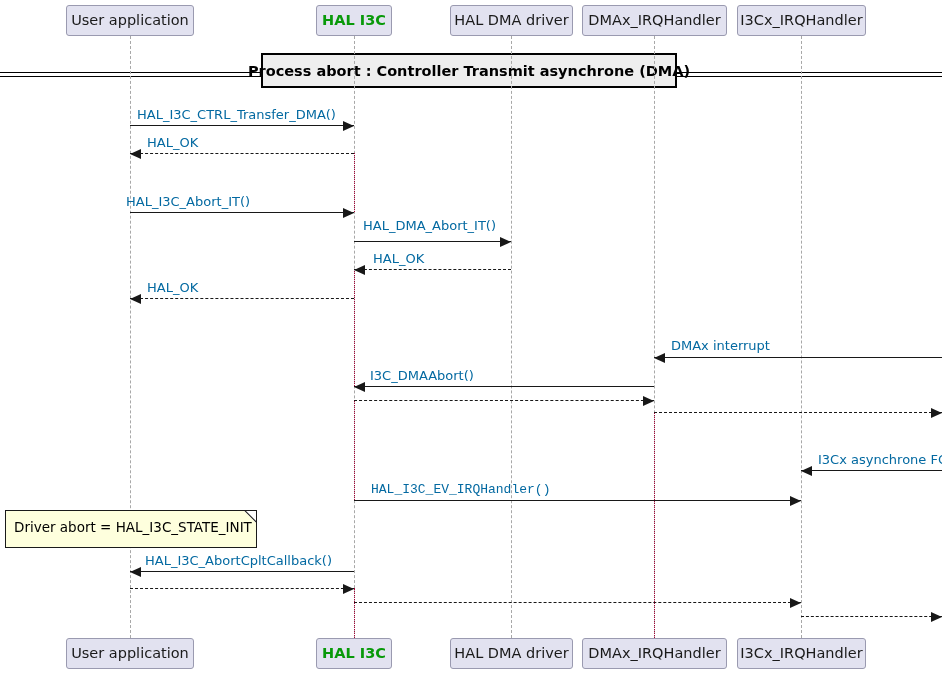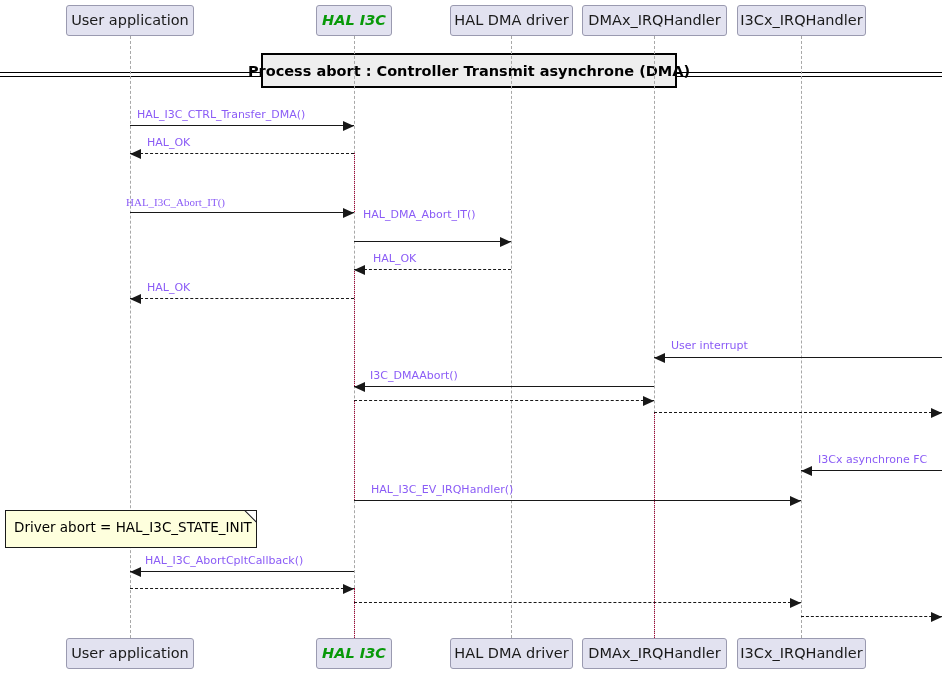--- a/index.html
+++ b/index.html
@@ -29,21 +29,20 @@
     line-height: 29px;
     text-align: center;
     font-size: 14.5px;
     color: #1a1a1a;
     white-space: nowrap;
     box-shadow: 0 0 0 0 rgba(0,0,0,0);
   }
   .participant.accent {
     color: #089909;
     font-weight: bold;
-    font-style: italic;
   }
 
   
   .lifeline {
     position: absolute;
     width: 0;
     border-left-width: 1px;
     border-left-style: dashed;
     border-left-color: #A8A8A8;
   }
@@ -96,22 +95,22 @@
     border-left: 11px solid #181818;
   }
   .arrowhead.left {
     border-top: 5px solid transparent;
     border-bottom: 5px solid transparent;
     border-right: 11px solid #181818;
   }
 
   .msg-label {
     position: absolute;
-    font-size: 11px;
-    color: #8b5cf6;
+    font-size: 13px;
+    color: #0369a1;
     white-space: nowrap;
     line-height: 16px;
   }
 
   
   .note {
     position: absolute;
     box-sizing: border-box;
     background: #FEFFDD;
     border: 1px solid #1a1a1a;
@@ -166,46 +165,46 @@
     </div>
   <div id="messages-layer">
       <div class="msg-line solid" style="left: 130px; top: 125px; width: 224px;"></div>
       <div class="arrowhead right" style="top: 121px; left: 343px;"></div>
       <div class="msg-label" style="left: 137px; top: 107px;">HAL_I3C_CTRL_Transfer_DMA()</div>
       <div class="msg-line dashed" style="left: 130px; top: 153px; width: 224px;"></div>
       <div class="arrowhead left" style="top: 149px; left: 130px;"></div>
       <div class="msg-label" style="left: 147px; top: 135px;">HAL_OK</div>
       <div class="msg-line solid" style="left: 130px; top: 212px; width: 224px;"></div>
       <div class="arrowhead right" style="top: 208px; left: 343px;"></div>
-      <div class="msg-label" style="left: 126px; top: 194px; font-family: Liberation Serif, serif;">HAL_I3C_Abort_IT()</div>
+      <div class="msg-label" style="left: 126px; top: 194px;">HAL_I3C_Abort_IT()</div>
       <div class="msg-line solid" style="left: 354px; top: 241px; width: 157px;"></div>
       <div class="arrowhead right" style="top: 237px; left: 500px;"></div>
-      <div class="msg-label" style="left: 363px; top: 207px; text-align: right;">HAL_DMA_Abort_IT()</div>
+      <div class="msg-label" style="left: 363px; top: 218px; text-align: right;">HAL_DMA_Abort_IT()</div>
       <div class="msg-line dashed" style="left: 354px; top: 269px; width: 157px;"></div>
       <div class="arrowhead left" style="top: 265px; left: 354px;"></div>
       <div class="msg-label" style="left: 373px; top: 251px;">HAL_OK</div>
       <div class="msg-line dashed" style="left: 130px; top: 298px; width: 224px;"></div>
       <div class="arrowhead left" style="top: 294px; left: 130px;"></div>
       <div class="msg-label" style="left: 147px; top: 280px;">HAL_OK</div>
       <div class="msg-line solid" style="left: 654px; top: 357px; width: 288px;"></div>
       <div class="arrowhead left" style="top: 353px; left: 654px;"></div>
-      <div class="msg-label" style="left: 671px; top: 338px;">User interrupt</div>
+      <div class="msg-label" style="left: 671px; top: 338px;">DMAx interrupt</div>
       <div class="msg-line solid" style="left: 354px; top: 386px; width: 300px;"></div>
       <div class="arrowhead left" style="top: 382px; left: 354px;"></div>
       <div class="msg-label" style="left: 370px; top: 368px; text-align: right;">I3C_DMAAbort()</div>
       <div class="msg-line dashed" style="left: 354px; top: 400px; width: 300px;"></div>
       <div class="arrowhead right" style="top: 396px; left: 643px;"></div>
       <div class="msg-line dashed" style="left: 654px; top: 412px; width: 288px;"></div>
       <div class="arrowhead right" style="top: 408px; left: 931px;"></div>
       <div class="msg-line solid" style="left: 801px; top: 470px; width: 141px;"></div>
       <div class="arrowhead left" style="top: 466px; left: 801px;"></div>
       <div class="msg-label" style="left: 818px; top: 452px;">I3Cx asynchrone FC</div>
       <div class="msg-line solid" style="left: 354px; top: 500px; width: 447px;"></div>
       <div class="arrowhead right" style="top: 496px; left: 790px;"></div>
-      <div class="msg-label" style="left: 371px; top: 482px;">HAL_I3C_EV_IRQHandler()</div>
+      <div class="msg-label" style="left: 371px; top: 482px; font-family: Liberation Mono, monospace;">HAL_I3C_EV_IRQHandler()</div>
       <div class="msg-line solid" style="left: 130px; top: 571px; width: 224px;"></div>
       <div class="arrowhead left" style="top: 567px; left: 130px;"></div>
       <div class="msg-label" style="left: 145px; top: 553px;">HAL_I3C_AbortCpltCallback()</div>
       <div class="msg-line dashed" style="left: 130px; top: 588px; width: 224px;"></div>
       <div class="arrowhead right" style="top: 584px; left: 343px;"></div>
       <div class="msg-line dashed" style="left: 354px; top: 602px; width: 447px;"></div>
       <div class="arrowhead right" style="top: 598px; left: 790px;"></div>
       <div class="msg-line dashed" style="left: 801px; top: 616px; width: 141px;"></div>
       <div class="arrowhead right" style="top: 612px; left: 931px;"></div>
     </div>

